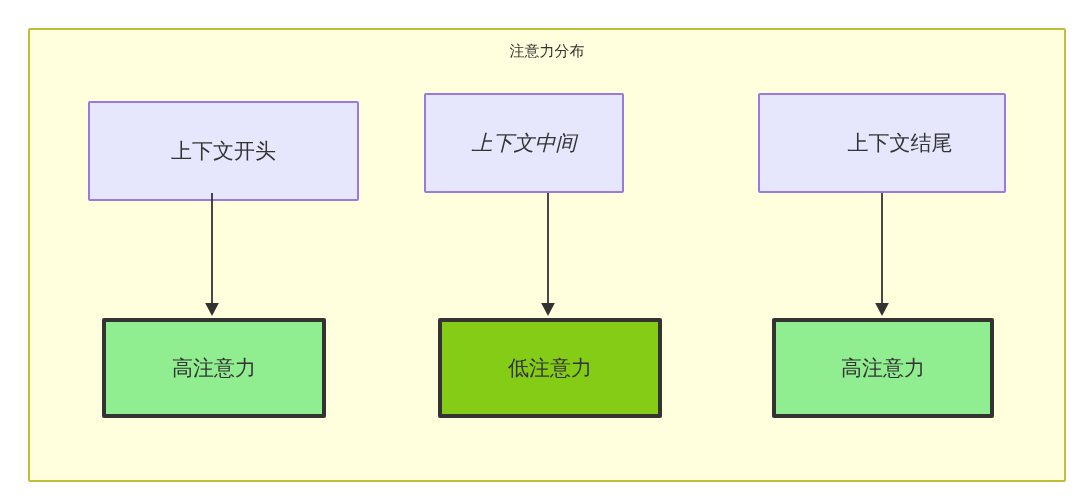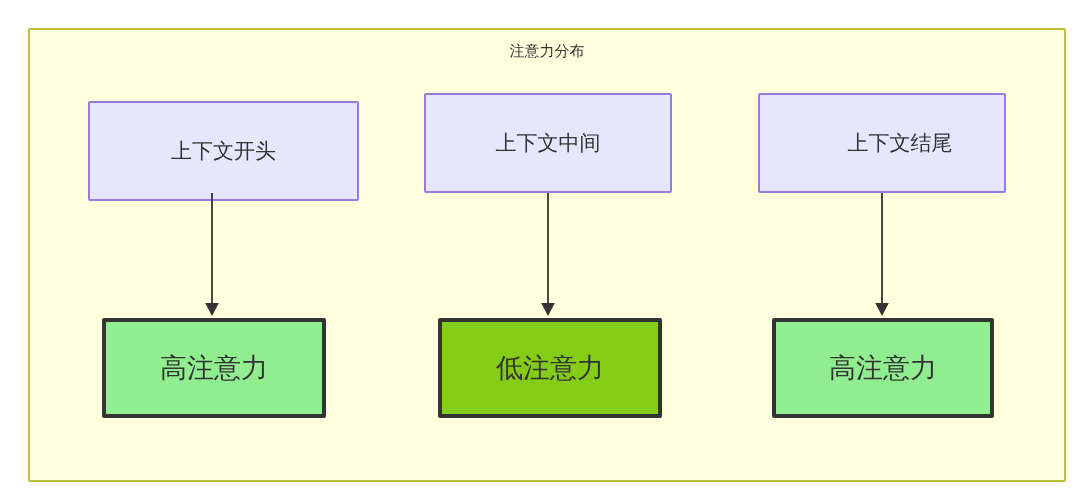--- a/index.html
+++ b/index.html
@@ -65,30 +65,30 @@
   
   .node-bottom {
     position: absolute;
     box-sizing: border-box;
     height: 100px;
     border: 4px solid #333333;
     border-radius: 2px;
     display: flex;
     align-items: center;
     justify-content: center;
-    font-size: 27px;
+    font-size: 21px;
     color: #333333;
     white-space: nowrap;
   }
   .fill-high { background: #90ee90; }
   .fill-low  { background: #84cc16; }
 
   
   .col1-top    { left: 88px;  top: 93px; width: 271px; margin-top: 8px; }
-  .col2-top    { left: 424px; top: 93px; width: 248px; }
+  .col2-top    { left: 424px; top: 93px; width: 200px; font-style: italic; }
   .col3-top    { left: 758px; top: 93px; width: 248px; padding-left: 36px; }
 
   .col1-bottom { left: 102px; top: 318px; width: 224px; }
   .col2-bottom { left: 438px; top: 318px; width: 224px; }
   .col3-bottom { left: 772px; top: 318px; width: 222px; }
 
   
   .arrow-layer {
     position: absolute;
     left: 0;

